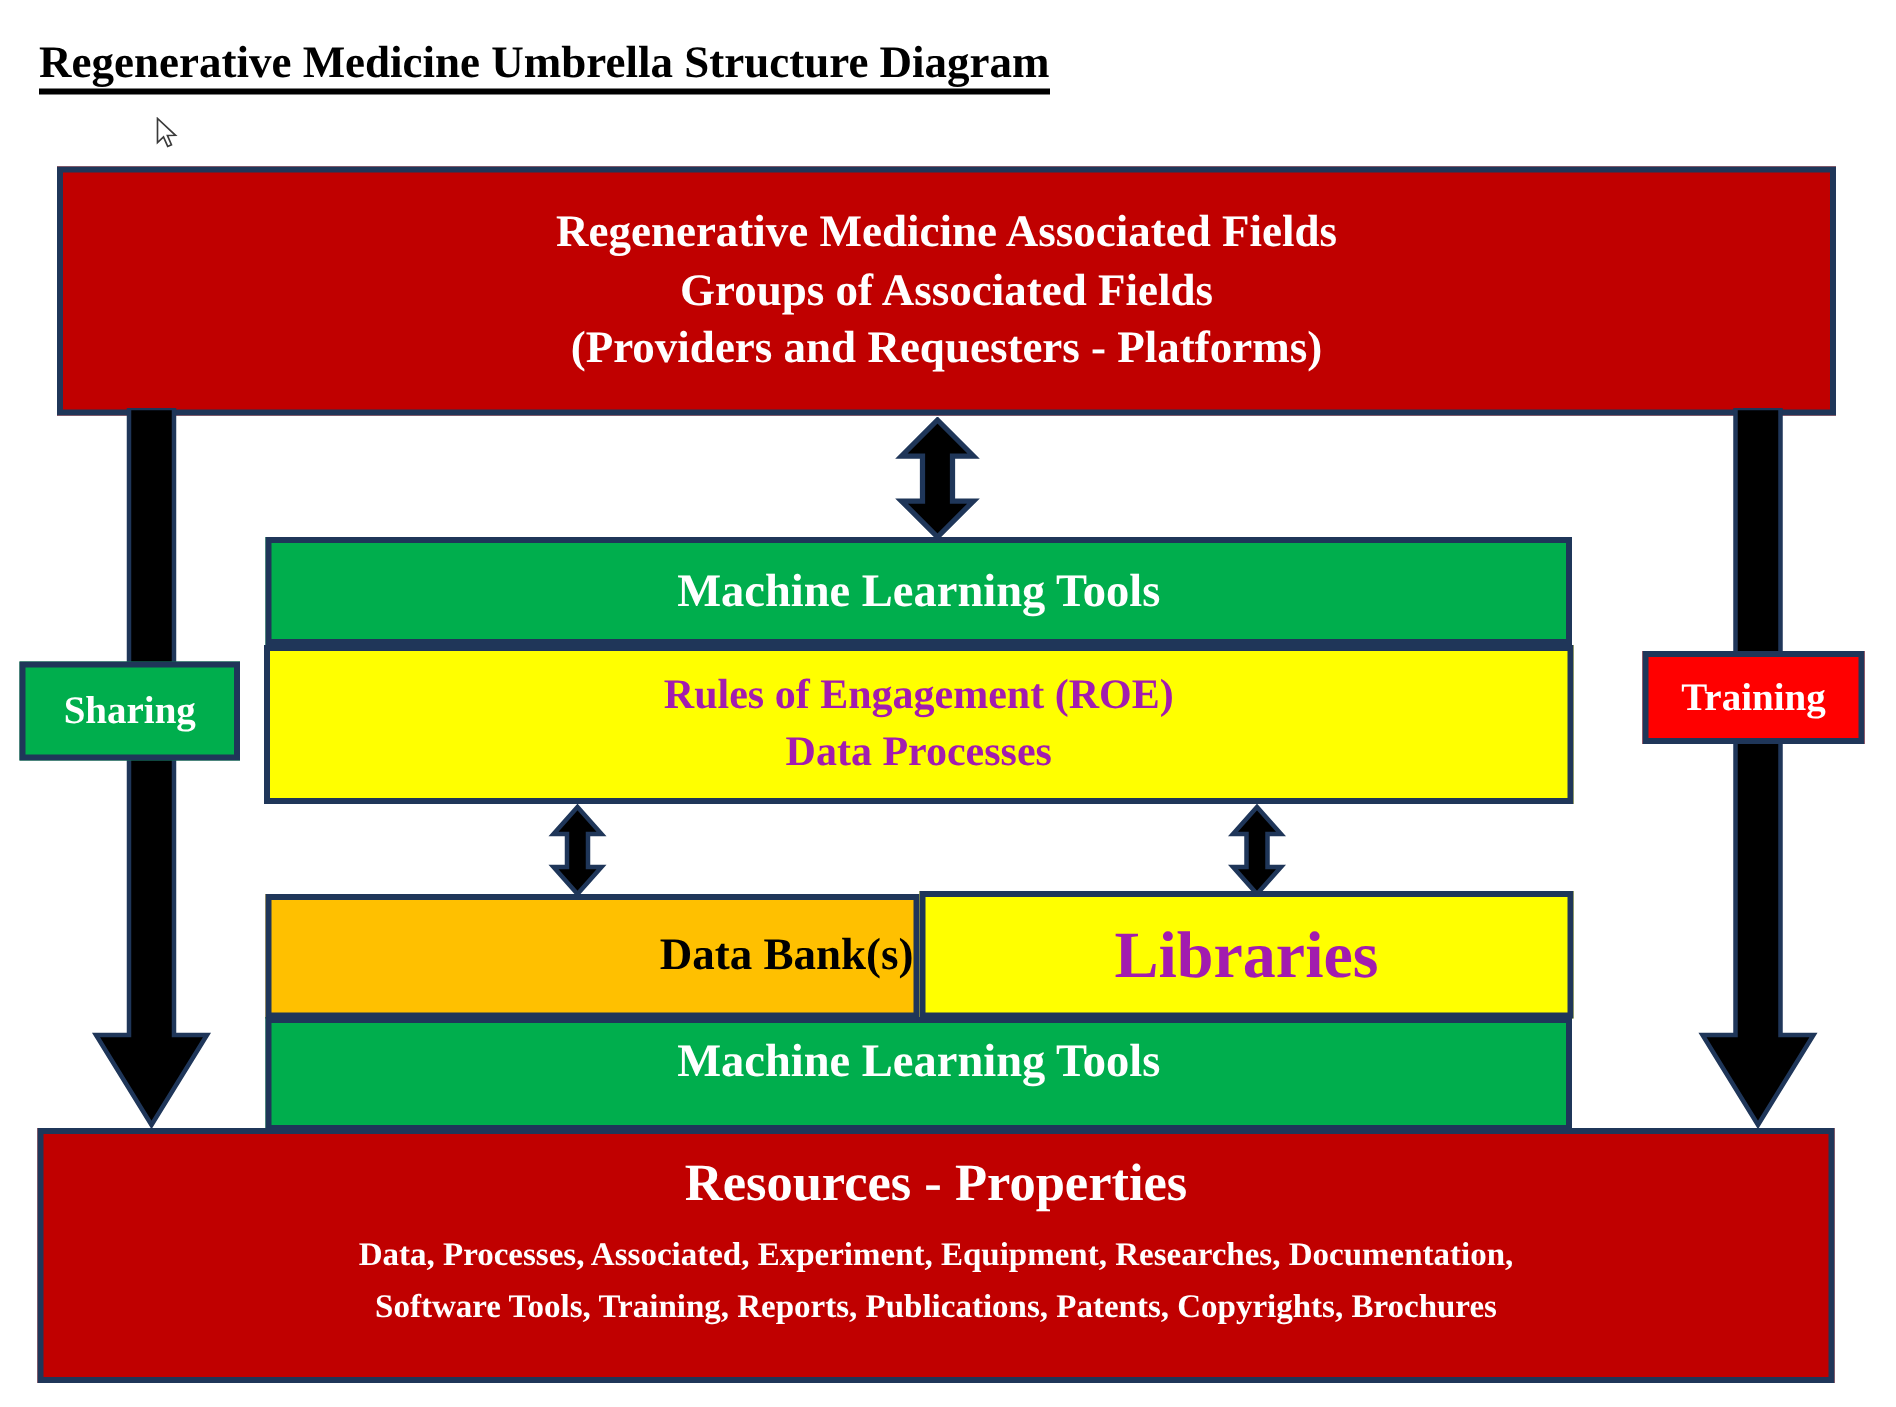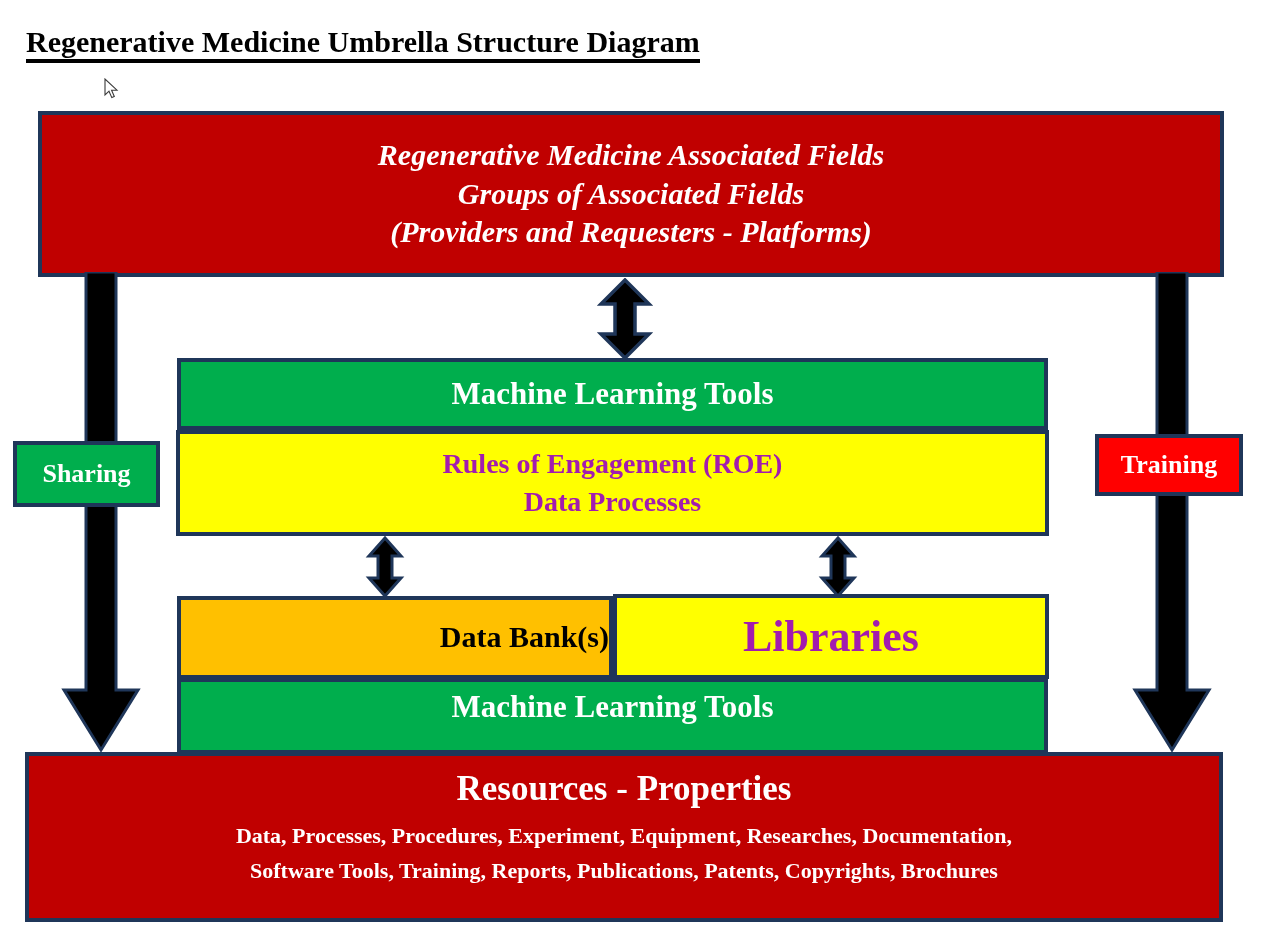--- a/index.html
+++ b/index.html
@@ -62,21 +62,21 @@
   .green-box { background: #00AE4D; color: #ffffff; }
   .yellow-box{ background: #FFFF00; color: #a21caf; }
   .orange-box{ background: #FFC000; color: #000000; }
   .brightred-box { background: #FF0000; color: #ffffff; }
 
   
   #top-red {
     left: 38px; top: 111px; width: 1186px; height: 166px;
     font-size: 30px;
   }
-  #top-red .line { margin: 1px 0; font-style: italic; }
+  #top-red .line { margin: 1px 0; }
 
   #ml-top {
     left: 177px; top: 358px; width: 871px; height: 72px;
     font-size: 31px;
   }
 
   #roe {
     left: 176px; top: 430px; width: 873px; height: 106px;
     font-size: 28px;
   }
@@ -204,21 +204,21 @@
   <div class="box yellow-box" id="libraries">
     <div class="line">Libraries</div>
   </div>
 
   <div class="box green-box" id="ml-bottom">
     <div class="line">Machine Learning Tools</div>
   </div>
 
   <div class="box red-box" id="bottom-red">
     <div class="headline">Resources - Properties</div>
-    <div class="line">Data, Processes, Procedures, Experiment, Equipment, Researches, Documentation,</div>
+    <div class="line">Data, Processes, Associated, Experiment, Equipment, Researches, Documentation,</div>
     <div class="line">Software Tools, Training, Reports, Publications, Patents, Copyrights, Brochures</div>
   </div>
 
   <div class="box green-box" id="sharing-tag">
     <div class="line">Sharing</div>
   </div>
 
   <div class="box brightred-box" id="selling-tag">
     <div class="line">Training</div>
   </div>

